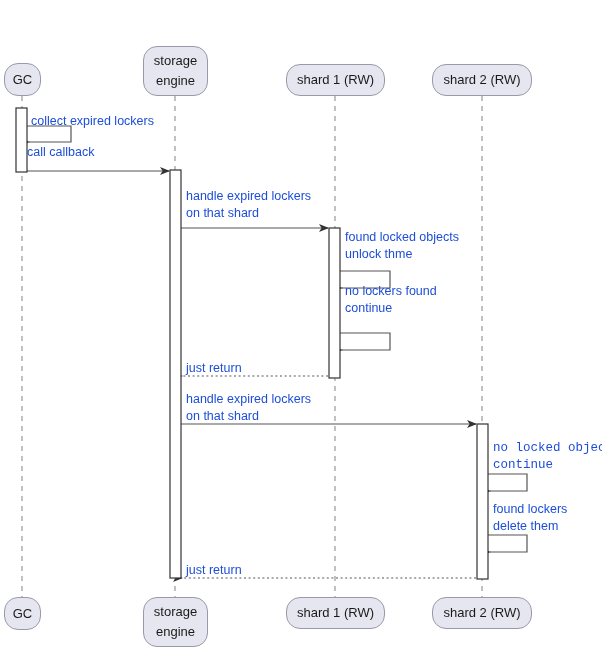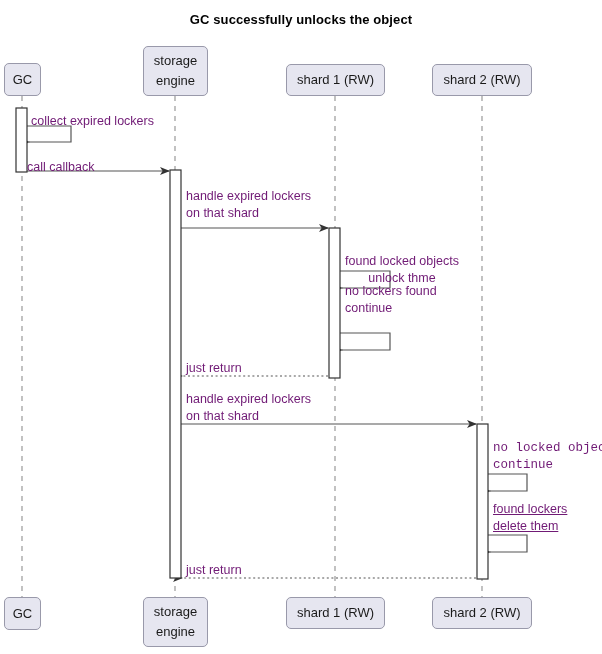--- a/index.html
+++ b/index.html
@@ -33,43 +33,42 @@
     font-size: 13px;
     font-weight: bold;
     color: #000000;
     letter-spacing: 0.1px;
   }
   .participant-box {
     position: absolute;
     box-sizing: border-box;
     background: #e6e6f0;
     border: 1px solid #9999aa;
-    border-radius: 5px;
+    border-radius: 14px;
     display: flex;
     align-items: center;
     justify-content: center;
     font-size: 13px;
     color: #1a1a1a;
     line-height: 20px;
     text-align: center;
   }
   .msg-label {
     position: absolute;
     font-size: 12.5px;
-    color: #701a75;
+    color: #1d4ed8;
     line-height: 17px;
     white-space: pre;
   }
 </style>
 </head>
 <body>
 
 <div id="diagram-root">
 
-  <div class="diagram-title">GC successfully unlocks the object</div>
 
   <svg id="diagram-svg" width="602" height="654">
     <defs>
       <marker id="arrow-solid" markerWidth="12" markerHeight="12" refX="9" refY="4" orient="auto" markerUnits="userSpaceOnUse">
         <path d="M 0 0 L 10 4 L 0 8 L 2.6 4 Z" fill="#333333"></path>
       </marker>
       <marker id="arrow-solid-left" markerWidth="12" markerHeight="12" refX="1" refY="4" orient="auto" markerUnits="userSpaceOnUse">
         <path d="M 10 0 L 0 4 L 10 8 L 7.4 4 Z" fill="#333333"></path>
       </marker>
     </defs>
@@ -120,24 +119,24 @@
       </div>
       <div class="participant-box" style="left: 432px; top: 64px; width: 100px; height: 32px; background: rgb(230, 230, 240); border-color: rgb(153, 153, 170);">
         <span>shard 2 (RW)</span>
       </div>
       <div class="participant-box" style="left: 432px; top: 597px; width: 100px; height: 32px; background: rgb(230, 230, 240); border-color: rgb(153, 153, 170);">
         <span>shard 2 (RW)</span>
       </div>
     </div>
   <div id="labels-layer">
       <div class="msg-label" style="left: 31px; top: 113px;">collect expired lockers</div>
-      <div class="msg-label" style="left: 27px; top: 159px;">call callback</div>
+      <div class="msg-label" style="left: 27px; top: 144px;">call callback</div>
       <div class="msg-label" style="left: 186px; top: 188px;">handle expired lockers<br>on that shard</div>
-      <div class="msg-label" style="left: 345px; top: 253px; text-align: center;">found locked objects<br>unlock thme</div>
+      <div class="msg-label" style="left: 345px; top: 229px;">found locked objects<br>unlock thme</div>
       <div class="msg-label" style="left: 345px; top: 283px;">no lockers found<br>continue</div>
       <div class="msg-label" style="left: 186px; top: 360px;">just return</div>
       <div class="msg-label" style="left: 186px; top: 391px;">handle expired lockers<br>on that shard</div>
       <div class="msg-label" style="left: 493px; top: 440px; font-family: Liberation Mono, monospace;">no locked objects<br>continue</div>
-      <div class="msg-label" style="left: 493px; top: 501px; text-decoration: underline;">found lockers<br>delete them</div>
+      <div class="msg-label" style="left: 493px; top: 501px;">found lockers<br>delete them</div>
       <div class="msg-label" style="left: 186px; top: 562px;">just return</div>
     </div>
 
 </div>
 
 </body></html>

